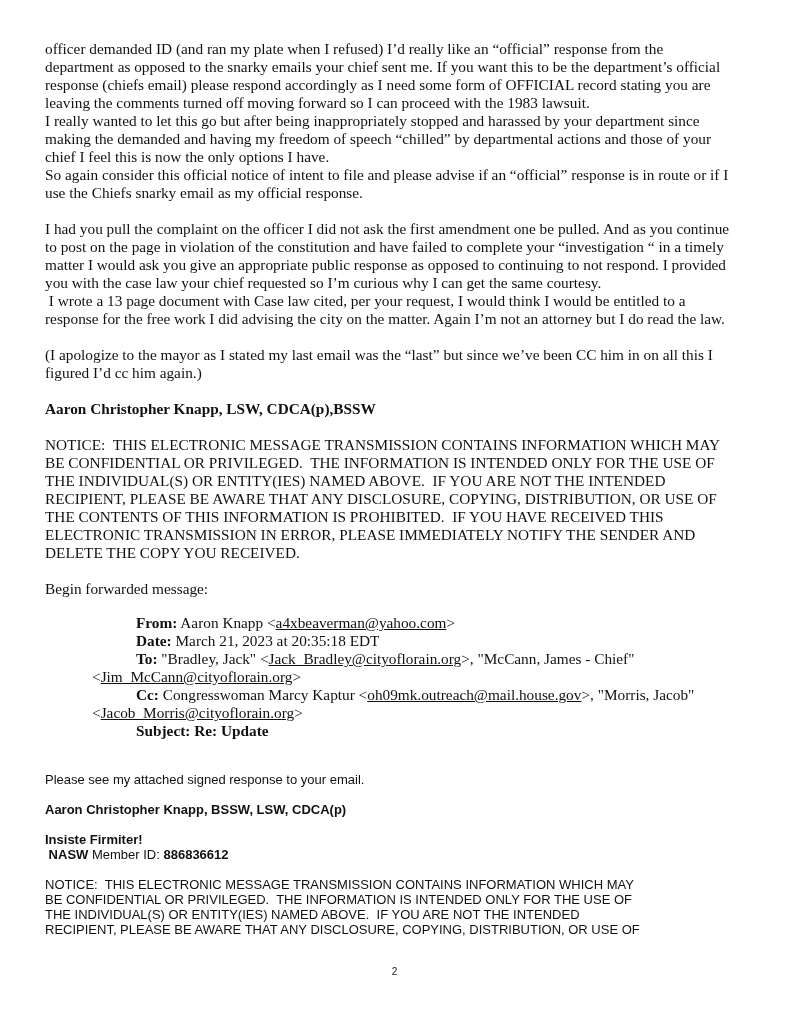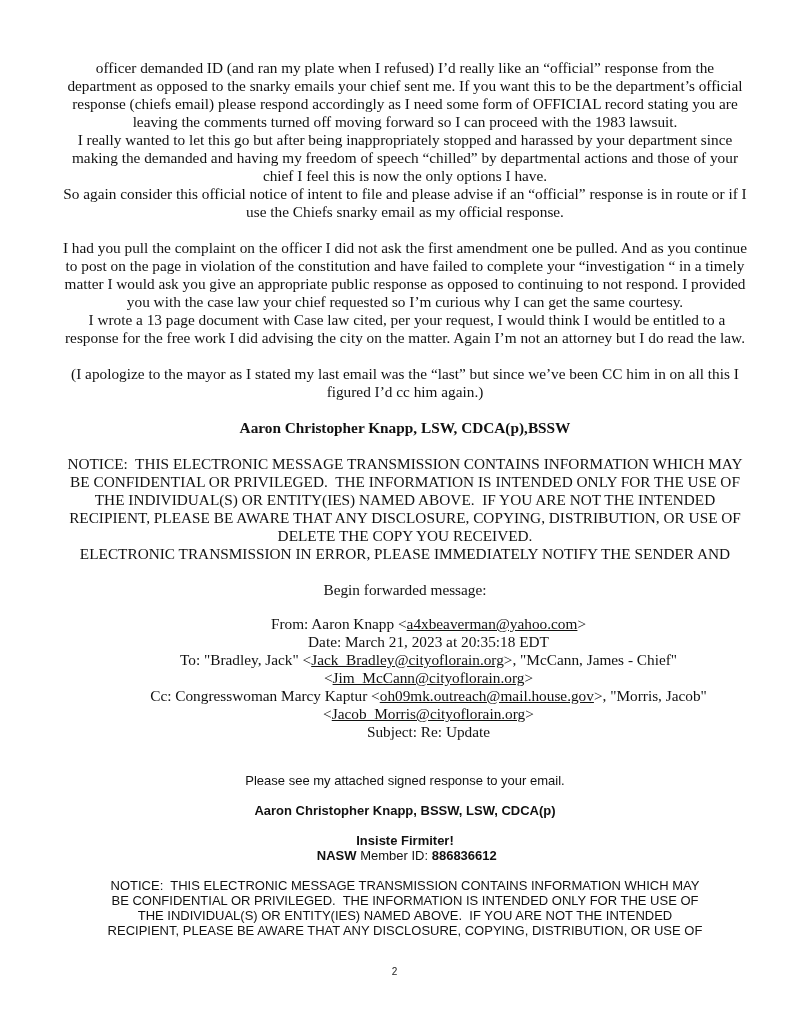--- a/index.html
+++ b/index.html
@@ -1,22 +1,22 @@
 <!DOCTYPE html>
 <html><head>
 <meta charset="utf-8">
 <style>
   html, body { margin: 0; padding: 0; background: #ffffff; }
   body { width: 789px; height: 1024px; position: relative; overflow: hidden; color: #111; }
-  .page { position: absolute; left: 45px; top: 59px; width: 720px; font-family: "Liberation Serif", serif; font-size: 15.3px; line-height: 18px; text-align: center; }
+  .page { position: absolute; left: 45px; top: 40px; width: 720px; font-family: "Liberation Serif", serif; font-size: 15.3px; line-height: 18px; }
   .page p { margin: 0; }
   .gap { height: 18px; }
   .sig { font-weight: bold; margin-top: 2px; }
   .fwd { margin-left: 47px; font-family: "Liberation Serif", serif; font-size: 15.3px; line-height: 18px; margin-top: 16px; }
-  .fwd b { font-weight: normal; }
+  .fwd b { font-weight: bold; margin-left: 44px; }
   .link { text-decoration: underline; margin-top: 28px; }
   .sans { font-family: Liberation Sans, sans-serif; font-size: 13px; line-height: 15px; }
   .sans p { margin: 0; }
   .b { font-weight: bold; }
   .pagenum { position: absolute; left: 0; width: 789px; top: 966px; text-align: center; font-family: "Liberation Sans", sans-serif; font-size: 10px; color: #222; }
 </style>
 </head>
 <body>
 
 <div class="page">
@@ -46,22 +46,23 @@
     <p>figured I’d cc him again.)</p>
   </div>
   <div class="gap"></div>
   <p class="sig">Aaron Christopher Knapp, LSW, CDCA(p),BSSW</p>
   <div class="gap"></div>
   <div>
     <p style="white-space:pre">NOTICE:  THIS ELECTRONIC MESSAGE TRANSMISSION CONTAINS INFORMATION WHICH MAY</p>
     <p style="white-space:pre">BE CONFIDENTIAL OR PRIVILEGED.  THE INFORMATION IS INTENDED ONLY FOR THE USE OF</p>
     <p style="white-space:pre">THE INDIVIDUAL(S) OR ENTITY(IES) NAMED ABOVE.  IF YOU ARE NOT THE INTENDED</p>
     <p style="white-space:pre">RECIPIENT, PLEASE BE AWARE THAT ANY DISCLOSURE, COPYING, DISTRIBUTION, OR USE OF</p>
+    <p style="white-space:pre">THE CONTENTS OF THIS INFORMATION IS PROHIBITED.  IF YOU HAVE RECEIVED THIS</p>
+    <p style="white-space:pre">ELECTRONIC TRANSMISSION IN ERROR, PLEASE IMMEDIATELY NOTIFY THE SENDER AND</p>
     <p style="white-space:pre">DELETE THE COPY YOU RECEIVED.</p>
-    <p style="white-space:pre">ELECTRONIC TRANSMISSION IN ERROR, PLEASE IMMEDIATELY NOTIFY THE SENDER AND</p>
   </div>
   <div class="gap"></div>
   <p>Begin forwarded message:</p>
 
   <div class="fwd">
     <p style="white-space:pre"><b>From:</b><span> Aaron Knapp &lt;</span><span class="link">a4xbeaverman@yahoo.com</span><span>&gt;</span></p>
     <p style="white-space:pre"><b>Date:</b><span> March 21, 2023 at 20:35:18 EDT</span></p>
     <p style="white-space:pre"><b>To:</b><span> "Bradley, Jack" &lt;</span><span class="link">Jack_Bradley@cityoflorain.org</span><span>&gt;, "McCann, James - Chief"</span></p>
     <p><span>&lt;</span><span class="link">Jim_McCann@cityoflorain.org</span><span>&gt;</span></p>
     <p style="white-space:pre"><b>Cc:</b><span> Congresswoman Marcy Kaptur &lt;</span><span class="link">oh09mk.outreach@mail.house.gov</span><span>&gt;, "Morris, Jacob"</span></p>

